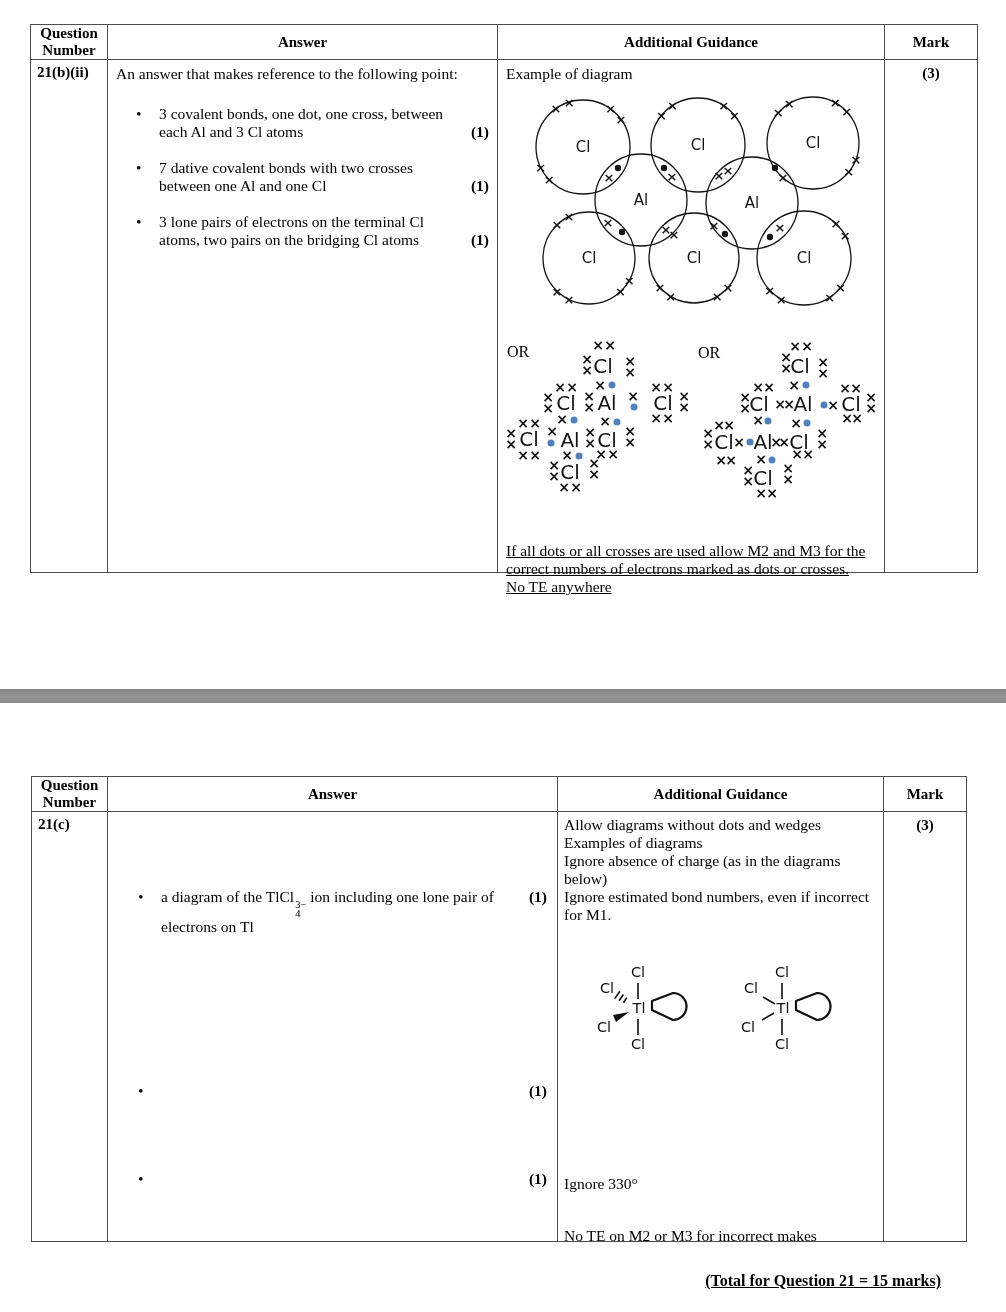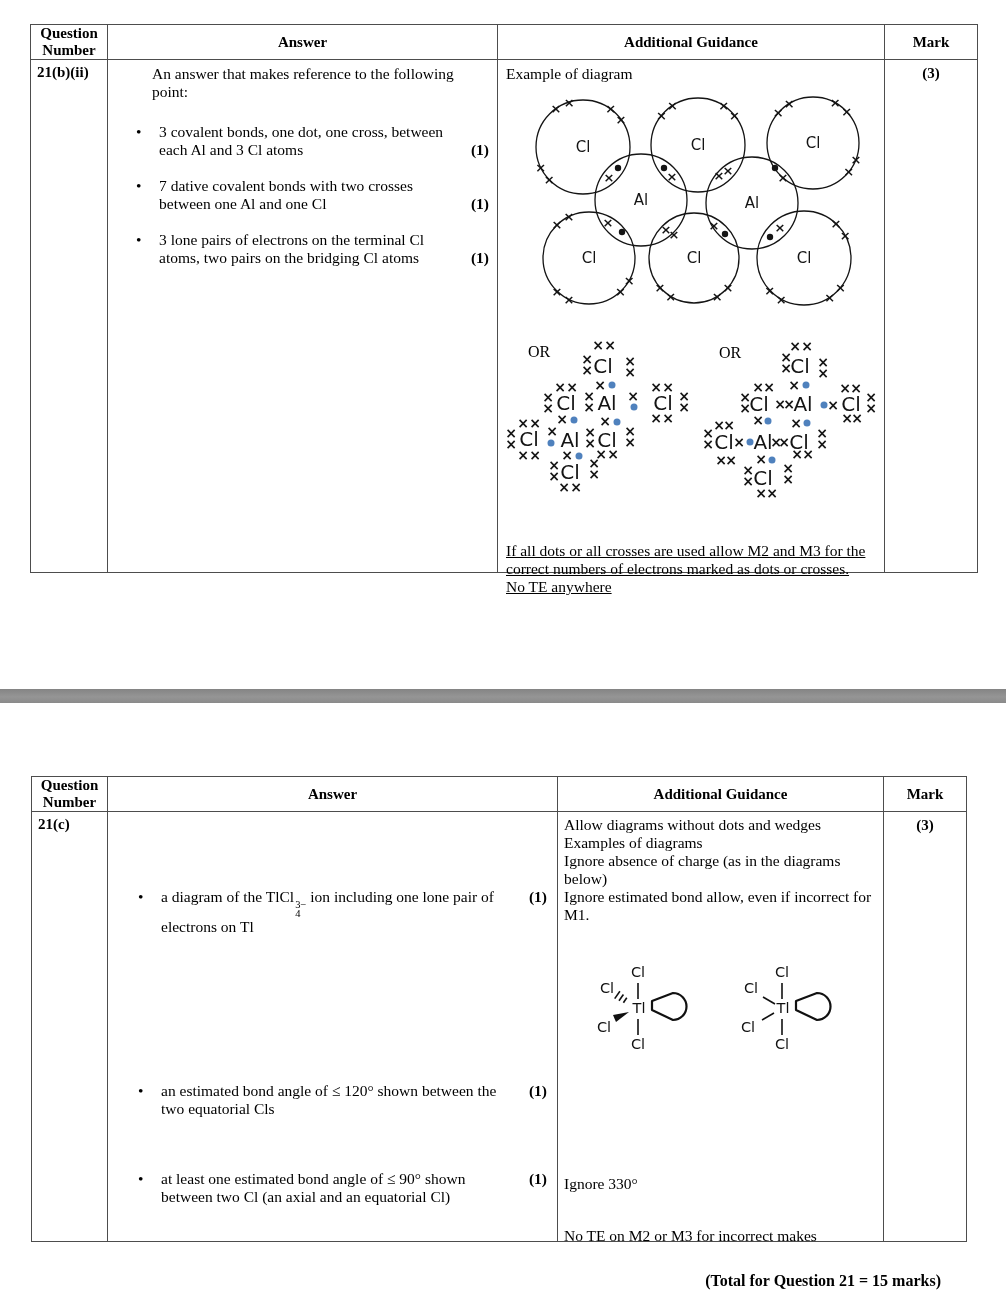--- a/index.html
+++ b/index.html
@@ -10,53 +10,53 @@
   .mtable{position:absolute;border-top:1px solid #4d4d4d;border-left:1px solid #4d4d4d;}
   .mrow{display:grid;}
   .mcell{border-right:1px solid #4d4d4d;border-bottom:1px solid #4d4d4d;
          position:relative;box-sizing:border-box;background:#fff;}
   .hcell{display:flex;align-items:center;justify-content:center;text-align:center;
          font-weight:bold;font-size:15px;line-height:17px;}
   .qn{font-weight:bold;font-size:15px;padding:4px 4px 0 6px;}
   .fs{font-size:15.5px;line-height:18px;}
 
   
-  .intro{padding:5px 6px 0 8px;margin-left:36px;}
+  .intro{padding:5px 6px 0 8px;}
   .bullet{display:flex;align-items:flex-end;margin:18px 8px 0 28px;}
   .bullet .bsym{width:23px;flex:none;align-self:flex-start;}
   .bullet .btxt{flex:none;}
   .bullet .bmark{font-weight:bold;margin-left:auto;}
   .t2bullet{position:absolute;left:0;right:0;align-items:flex-start;margin:0 10px 0 30px;display:flex;}
   .t2bullet .bsym{width:23px;flex:none;}
   .t2bullet .bmark{font-weight:bold;margin-left:auto;}
 
   .markcell{text-align:center;font-weight:bold;font-size:15px;padding-top:5px;}
 
   
   .gd-head{position:absolute;left:8px;top:5px;}
   .gd-note{position:absolute;left:8px;top:482px;width:382px;text-decoration:underline;}
 
   
   .od{position:absolute;width:198px;height:174px;}
   .od span{position:absolute;transform:translate(-50%,-50%);line-height:1;white-space:pre;}
   .g-a{font-family:"DejaVu Sans",sans-serif;font-size:20px;font-weight:500;color:#141414;}
   .g-x{font-family:"DejaVu Sans",sans-serif;font-size:14px;font-weight:bold;color:#141414;}
   .g-d{width:7px;height:7px;border-radius:50%;}
-  .orlabel{position:absolute;font-size:16px;margin-left:21px;}
+  .orlabel{position:absolute;font-size:16px;}
 
   
   .sepbar{position:absolute;left:0;top:689px;width:1006px;height:14px;
           background:linear-gradient(180deg,#848484,#959595 55%,#8a8a8a);}
 
   
   .gd2-lines{position:absolute;left:6px;top:4px;width:316px;}
   .gd2-ignore{position:absolute;left:6px;top:363px;}
   .gd2-note{position:absolute;left:6px;top:415px;}
 
-  .totline{position:absolute;top:1272px;right:65px;font-weight:bold;font-size:16px;}
+  .totline{position:absolute;top:1272px;right:65px;font-weight:bold;font-size:16px;text-decoration:underline;}
 
   .stack{display:inline-flex;flex-direction:column;vertical-align:-6px;
          font-size:10.5px;line-height:9px;margin-left:1px;}
   svg text{font-family:"DejaVu Sans",sans-serif;}
 </style>
 </head>
 <body>
 
 <div class="page">
 
@@ -317,36 +317,34 @@
         <div class="t2bullet" style="top:76px;">
           <span class="bsym">•</span>
           <span class="btxt" style="width:352px;"><span>a diagram of the TlCl</span><span class="stack">
                 <span>3−</span>
                 <span>4</span>
               </span><span> ion including one lone pair of electrons on Tl</span></span>
           <span class="bmark">(1)</span>
         </div>
         <div class="t2bullet" style="top:270px;">
           <span class="bsym">•</span>
-          <span class="btxt" style="width:352px;">an estimated bond angle of ≤ 120° shown between the two equatorial Cls</span>
           <span class="bmark">(1)</span>
         </div>
         <div class="t2bullet" style="top:358px;">
           <span class="bsym">•</span>
-          <span class="btxt" style="width:352px;">at least one estimated bond angle of ≤ 90° shown between two Cl (an axial and an equatorial Cl)</span>
           <span class="bmark">(1)</span>
         </div>
       </div>
 
       <div class="mcell fs">
         <div class="gd2-lines" id="gd2-lines">
             <div>Allow diagrams without dots and wedges</div>
             <div>Examples of diagrams</div>
             <div>Ignore absence of charge (as in the diagrams below)</div>
-            <div>Ignore estimated bond allow, even if incorrect for M1.</div>
+            <div>Ignore estimated bond numbers, even if incorrect for M1.</div>
           </div>
         <svg id="tlcl4-diagram" width="280" height="120" style="position:absolute;left:18px;top:137px;overflow:visible;">
             <text x="63" y="64" text-anchor="middle" font-size="14.5" font-weight="500" fill="#111">Tl</text>
             <line x1="62" y1="50" x2="62" y2="34" stroke="#111" stroke-width="1.6"></line>
             <text x="62" y="28" text-anchor="middle" font-size="14.5" font-weight="500" fill="#111">Cl</text>
             <line x1="62" y1="70" x2="62" y2="86" stroke="#111" stroke-width="1.6"></line>
             <text x="62" y="100" text-anchor="middle" font-size="14.5" font-weight="500" fill="#111">Cl</text>
             <text x="31" y="44" text-anchor="middle" font-size="14.5" font-weight="500" fill="#111">Cl</text>
             <text x="28" y="83" text-anchor="middle" font-size="14.5" font-weight="500" fill="#111">Cl</text>
             <line x1="50.8" y1="48.8" x2="47.4" y2="53.8" stroke="#111" stroke-width="1.6"></line>

